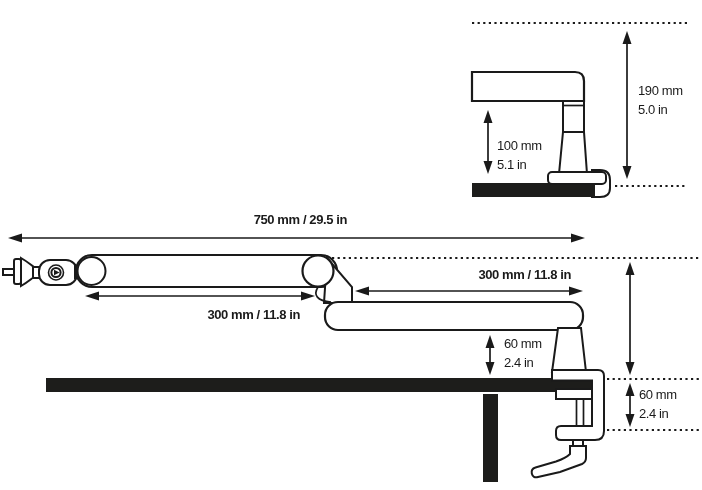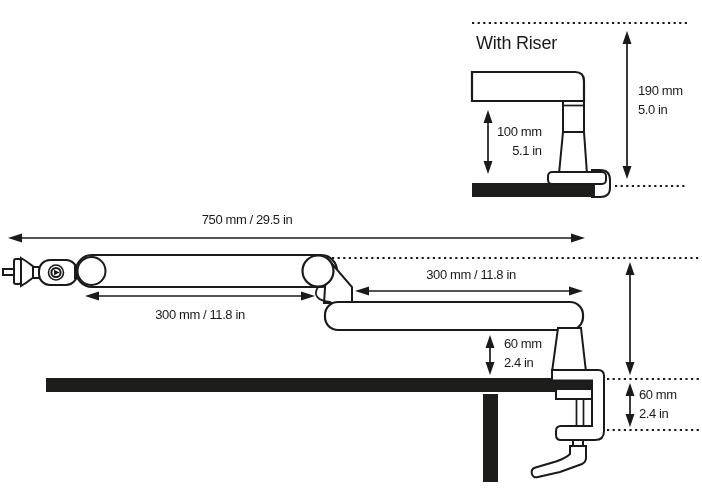--- a/index.html
+++ b/index.html
@@ -5,21 +5,21 @@
   html,body{margin:0;padding:0;background:#fff;}
   .stage{
     position:relative;width:702px;height:490px;background:#fff;overflow:hidden;
     font-family:"Liberation Sans", sans-serif;color:#1a1a1a;
   }
   .stage svg{position:absolute;left:0;top:0;}
   .label{
     position:absolute;font-size:13px;line-height:19px;letter-spacing:-0.4px;
     color:#1a1a1a;white-space:nowrap;
   }
-  .label.center{text-align:center;}
+  .label.center{text-align:right;font-weight:bold;}
   .label.title{font-size:18px;letter-spacing:-0.2px;}
   .outline{fill:#fff;stroke:#1a1a1a;stroke-width:2;}
   .outline-thick{fill:#fff;stroke:#1a1a1a;stroke-width:2.2;}
   .thin{fill:none;stroke:#1a1a1a;stroke-width:1.7;}
   .dark{fill:#1d1d1b;stroke:none;}
   .ln{fill:none;stroke:#1a1a1a;stroke-width:1.7;}
   .hd{fill:#1a1a1a;stroke:none;}
   .dot{fill:none;stroke:#1a1a1a;stroke-width:2.2;stroke-dasharray:2.2 3.4;}
 </style>
 </head>
@@ -133,23 +133,22 @@
       </g>
 
       <g>
         <path class="ln" d="M630,395 V415"></path>
         <polygon class="hd" points="630,383 625.5,396 634.5,396"></polygon>
         <polygon class="hd" points="630,427 625.5,414 634.5,414"></polygon>
       </g>
     </g>
   </svg>
 
-  <div class="label title" style="left:476px;top:34px;">With Riser</div>
 
-  <div class="label" style="left:497px;top:122px;text-align:right;">
+  <div class="label" style="left:497px;top:136px;">
     <span style="display:block">100 mm</span>
     <span style="display:block">5.1 in</span>
   </div>
 
   <div class="label" style="left:638px;top:81px;">
     <span style="display:block">190 mm</span>
     <span style="display:block">5.0 in</span>
   </div>
 
   <div class="label center" style="left:147px;top:210px;width:200px;">750 mm / 29.5 in</div>

